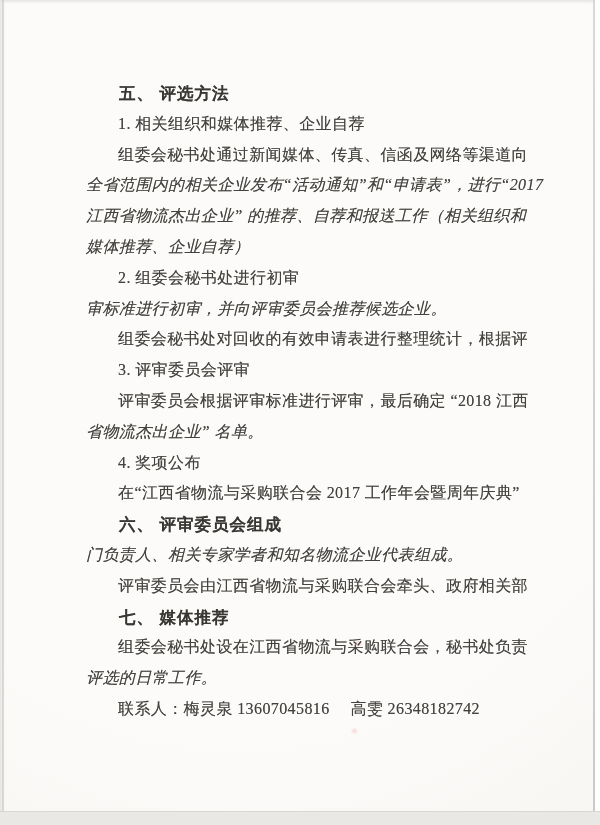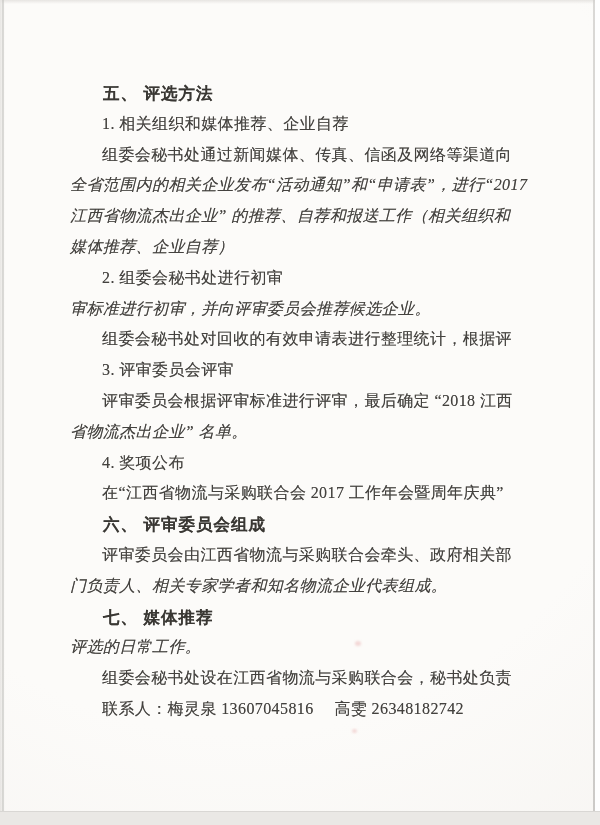--- a/index.html
+++ b/index.html
@@ -49,21 +49,21 @@
   .scanner-strip {
     position: absolute;
     left: 0; right: 0;
     bottom: 0;
     height: 13px;
     background: #eae8e5;
     border-top: 1px solid #d9d7d4;
   }
   .textblock {
     position: absolute;
-    left: 70px;
+    left: 86px;
     top: 78px;
     width: 450px;
   }
   .line {
     height: 30.8px;
     line-height: 30.8px;
     font-size: 16px;
     letter-spacing: 0.4px;
     color: #44423f;
     white-space: nowrap;
@@ -111,21 +111,21 @@
     <div class="line f">媒体推荐、企业自荐）</div>
     <div class="line i">2. 组委会秘书处进行初审</div>
     <div class="line f">审标准进行初审，并向评审委员会推荐候选企业。</div>
     <div class="line i">组委会秘书处对回收的有效申请表进行整理统计，根据评</div>
     <div class="line i">3. 评审委员会评审</div>
     <div class="line i">评审委员会根据评审标准进行评审，最后确定 “2018 江西</div>
     <div class="line f">省物流杰出企业” 名单。</div>
     <div class="line i">4. 奖项公布</div>
     <div class="line i">在“江西省物流与采购联合会 2017 工作年会暨周年庆典”</div>
     <div class="line h">六、 评审委员会组成</div>
+    <div class="line f">门负责人、相关专家学者和知名物流企业代表组成。</div>
     <div class="line i">评审委员会由江西省物流与采购联合会牵头、政府相关部</div>
-    <div class="line f">门负责人、相关专家学者和知名物流企业代表组成。</div>
     <div class="line h">七、 媒体推荐</div>
+    <div class="line i">组委会秘书处设在江西省物流与采购联合会，秘书处负责</div>
     <div class="line f">评选的日常工作。</div>
-    <div class="line i">组委会秘书处设在江西省物流与采购联合会，秘书处负责</div>
     <div class="line i">联系人：梅灵泉 13607045816　  高雯 26348182742</div>
   </div>
 
 </div>
 
 </body></html>

